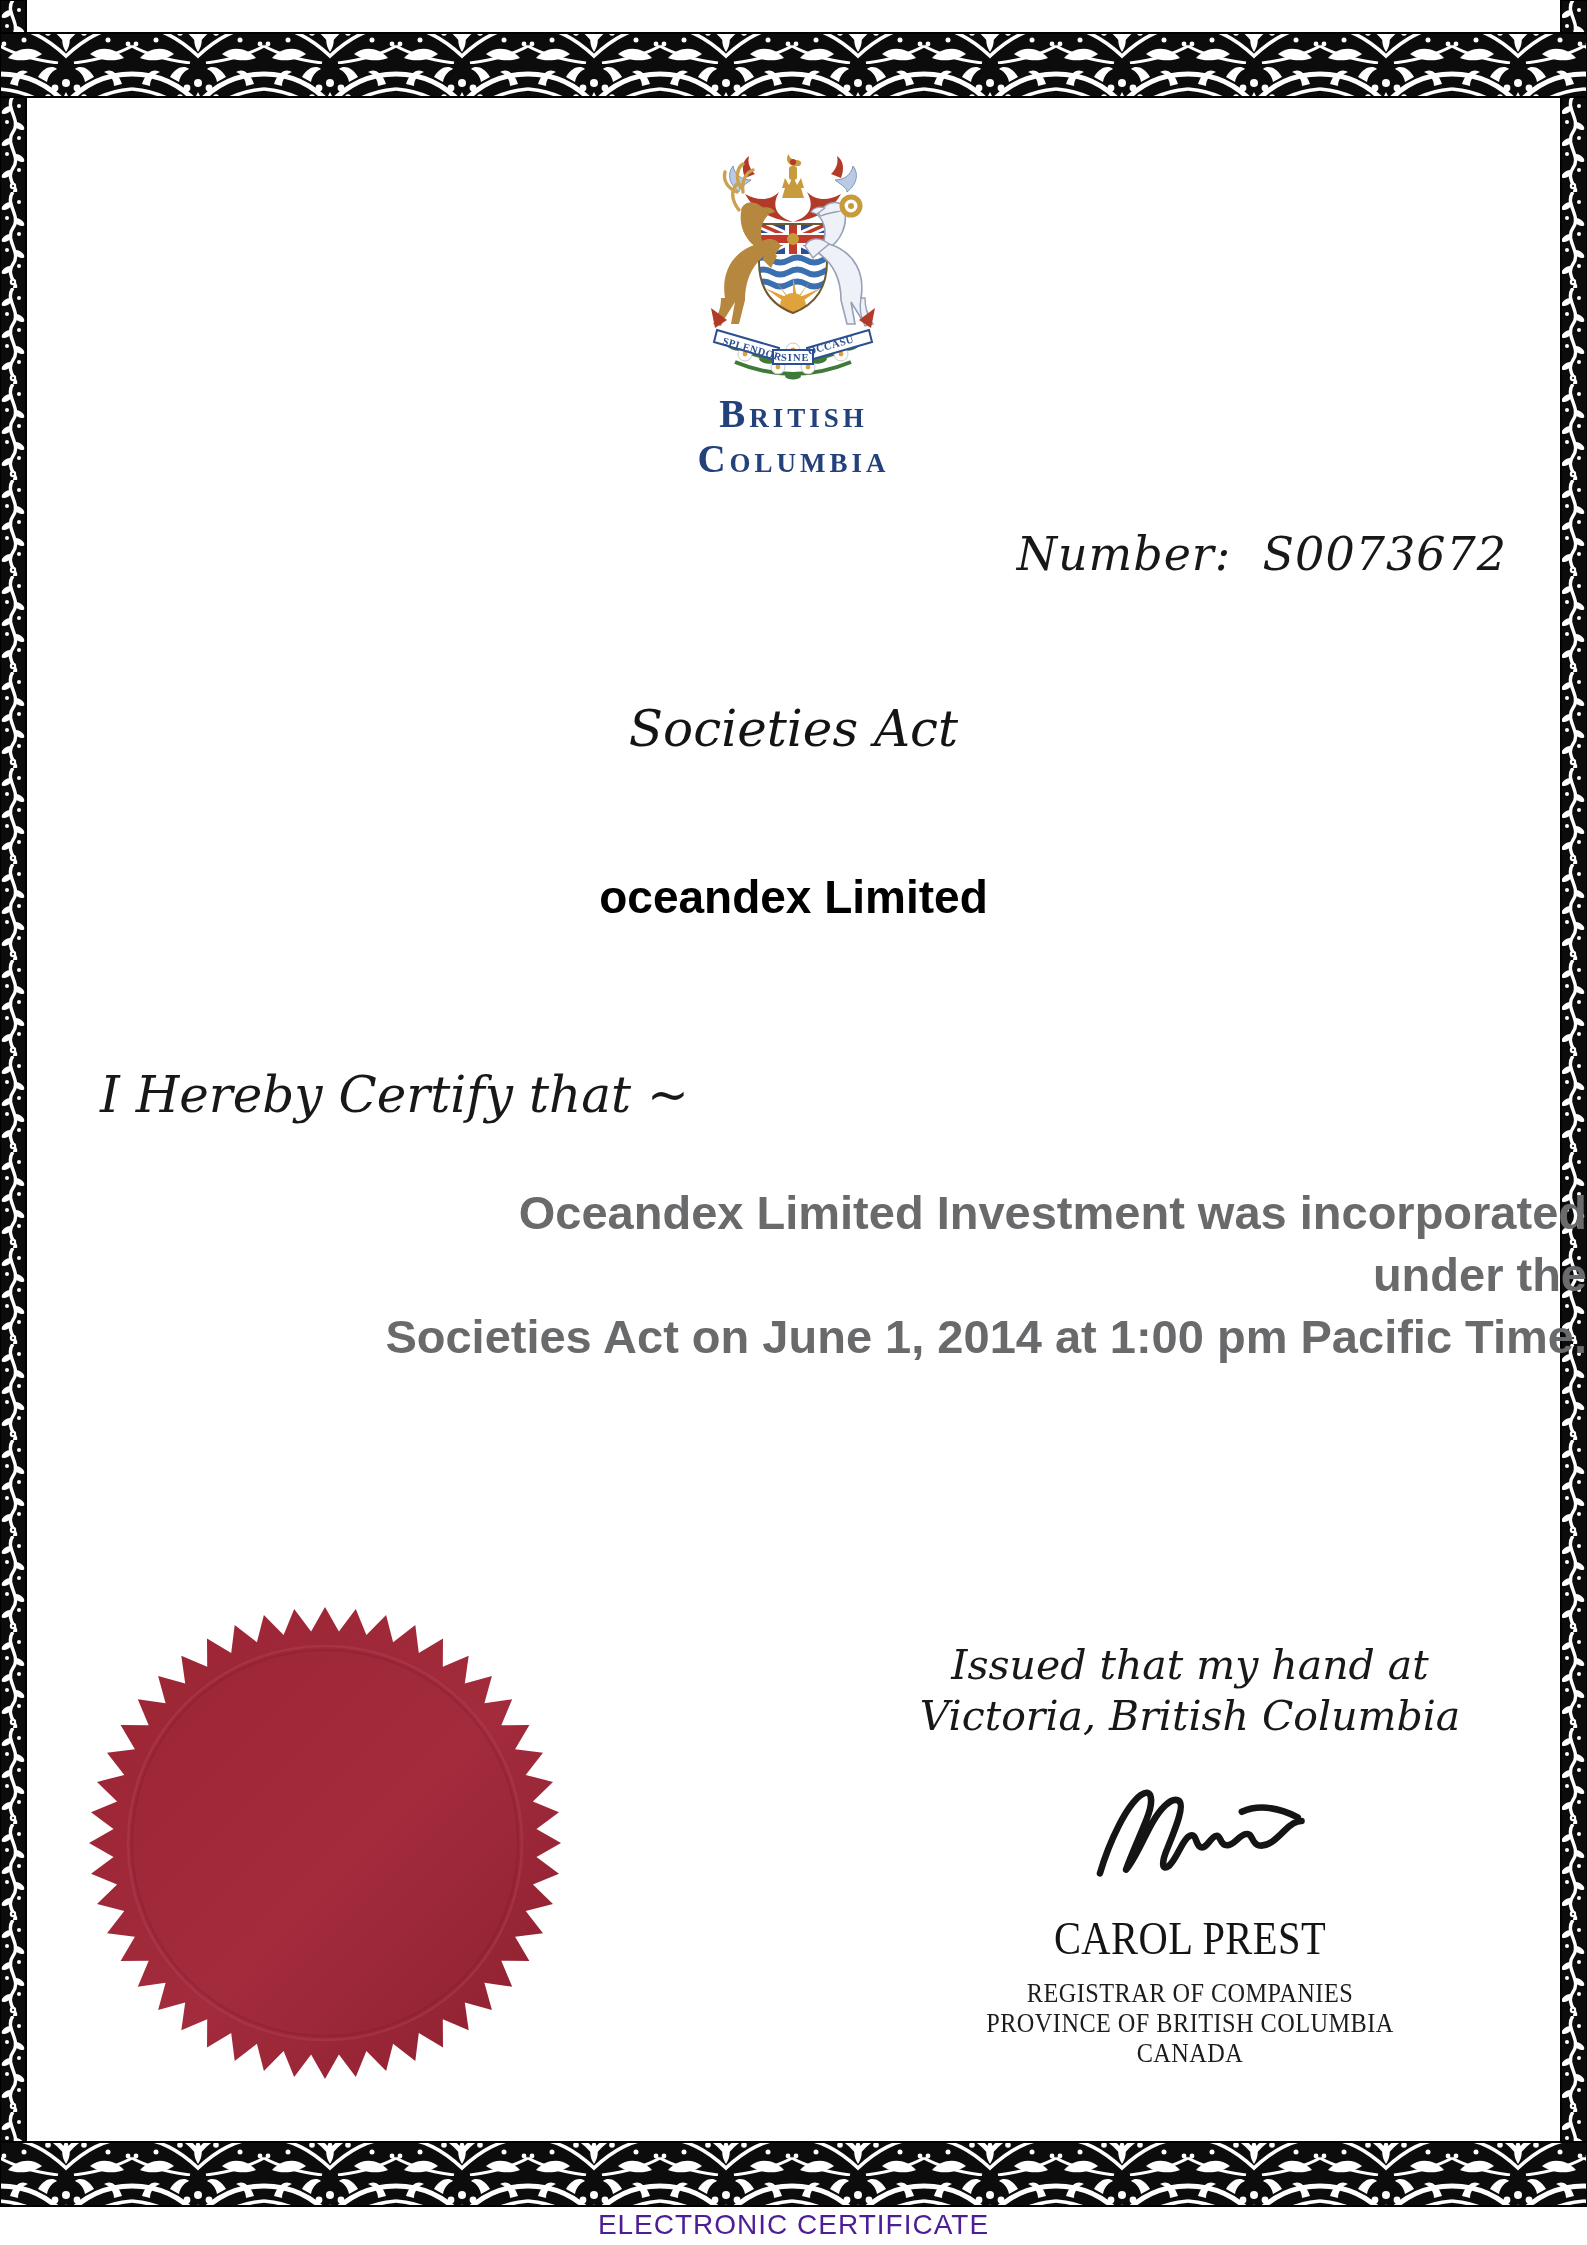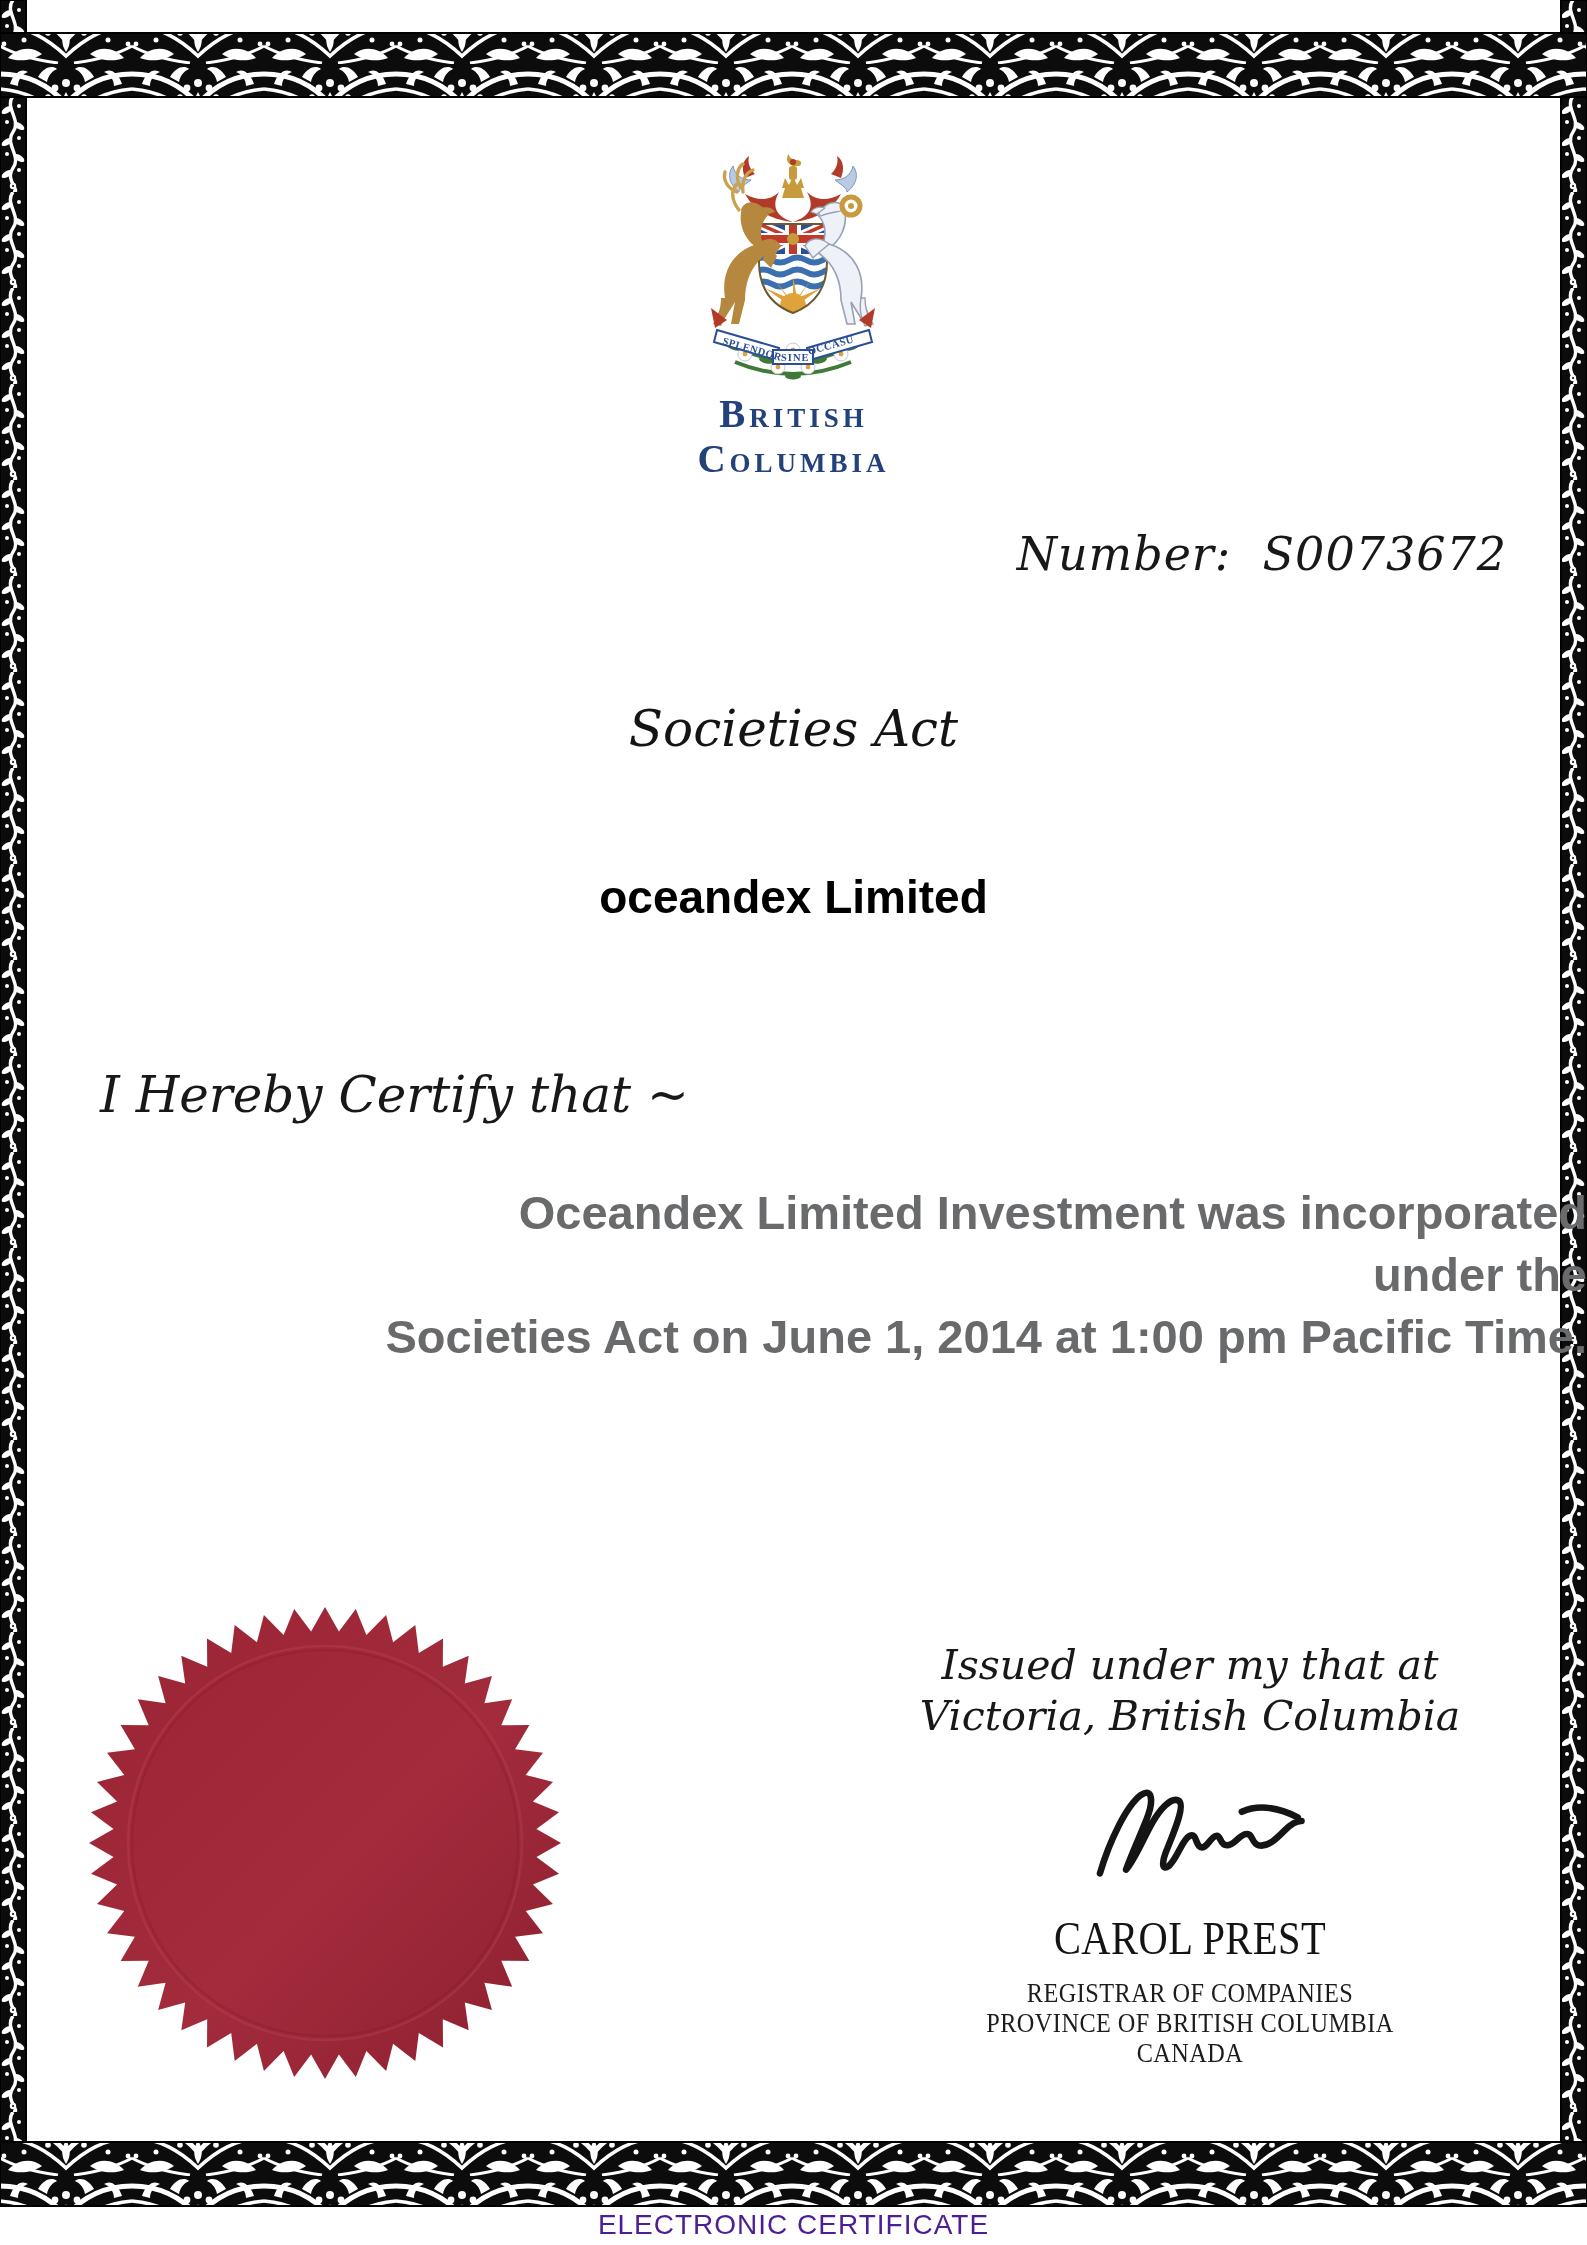--- a/index.html
+++ b/index.html
@@ -291,21 +291,21 @@
         <stop offset="0.55" stop-color="#a22b3c"></stop>
         <stop offset="1" stop-color="#8c1f2e"></stop>
       </linearGradient>
     </defs>
     <polygon id="seal-star" fill="url(#sealGrad)" points="239.0,3.0 252.9,27.5 269.8,5.0 280.4,31.1 300.1,11.0 307.1,38.3 329.3,21.0 332.8,48.9 357.0,34.6 356.8,62.7 382.7,51.8 378.8,79.6 405.9,72.1 398.4,99.2 426.2,95.3 415.3,121.2 443.4,121.0 429.1,145.2 457.0,148.7 439.7,170.9 467.0,177.9 446.9,197.6 473.0,208.2 450.5,225.1 475.0,239.0 450.5,252.9 473.0,269.8 446.9,280.4 467.0,300.1 439.7,307.1 457.0,329.3 429.1,332.8 443.4,357.0 415.3,356.8 426.2,382.7 398.4,378.8 405.9,405.9 378.8,398.4 382.7,426.2 356.8,415.3 357.0,443.4 332.8,429.1 329.3,457.0 307.1,439.7 300.1,467.0 280.4,446.9 269.8,473.0 252.9,450.5 239.0,475.0 225.1,450.5 208.2,473.0 197.6,446.9 177.9,467.0 170.9,439.7 148.7,457.0 145.2,429.1 121.0,443.4 121.2,415.3 95.3,426.2 99.2,398.4 72.1,405.9 79.6,378.8 51.8,382.7 62.7,356.8 34.6,357.0 48.9,332.8 21.0,329.3 38.3,307.1 11.0,300.1 31.1,280.4 5.0,269.8 27.5,252.9 3.0,239.0 27.5,225.1 5.0,208.2 31.1,197.6 11.0,177.9 38.3,170.9 21.0,148.7 48.9,145.2 34.6,121.0 62.7,121.2 51.8,95.3 79.6,99.2 72.1,72.1 99.2,79.6 95.3,51.8 121.2,62.7 121.0,34.6 145.2,48.9 148.7,21.0 170.9,38.3 177.9,11.0 197.6,31.1 208.2,5.0 225.1,27.5"></polygon>
     <circle cx="239" cy="239" r="197" fill="none" stroke="#b24052" stroke-opacity="0.45" stroke-width="2.5"></circle>
     <circle cx="239" cy="239" r="193" fill="none" stroke="#7d1b29" stroke-opacity="0.3" stroke-width="2"></circle>
   </svg>
 
   <div class="abs issued-block">
-    <div>Issued under my that at</div>
+    <div>Issued that my hand at</div>
     <div>Victoria, British Columbia</div>
   </div>
 
   <svg class="abs sig-svg" viewBox="0 0 240 120">
     <g fill="none" stroke="#151515" stroke-width="7" stroke-linecap="round" stroke-linejoin="round">
       <path d="M16,100 C26,66 44,28 60,16 C72,8 74,22 66,42 C58,62 48,84 44,96 C52,88 62,64 72,46 C80,32 92,18 100,22 C108,26 96,54 88,74 C82,88 82,98 90,92 C100,82 104,64 112,60 C120,56 118,70 124,72 C130,74 134,62 140,60 C146,58 144,70 152,70 C160,70 164,60 172,58 C180,56 178,68 186,70 C196,72 204,64 214,54 C220,48 226,44 232,44"></path>
       <path d="M168,34 C186,26 208,30 228,40"></path>
     </g>
   </svg>
 

